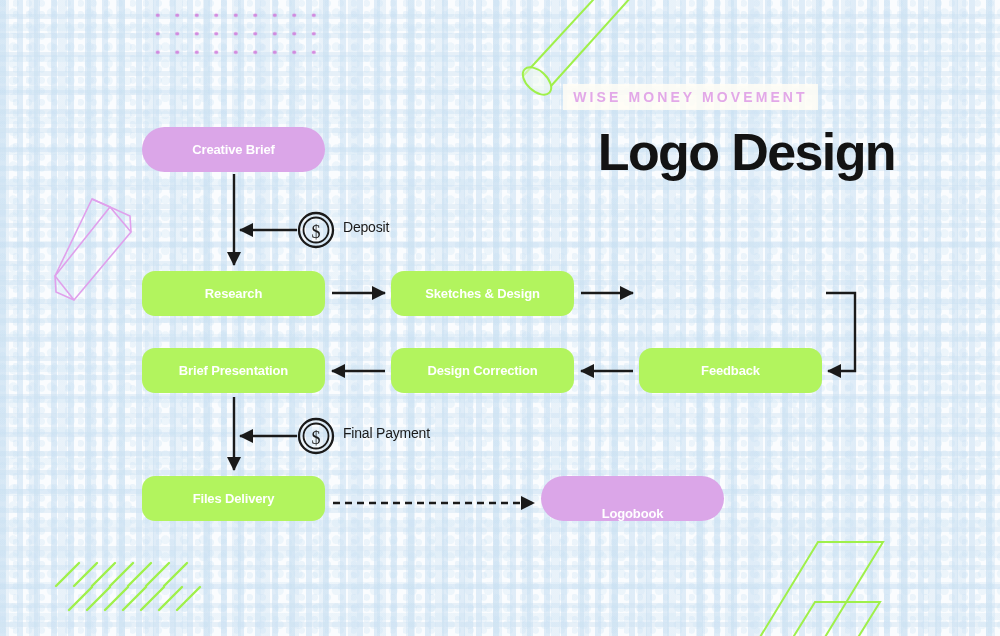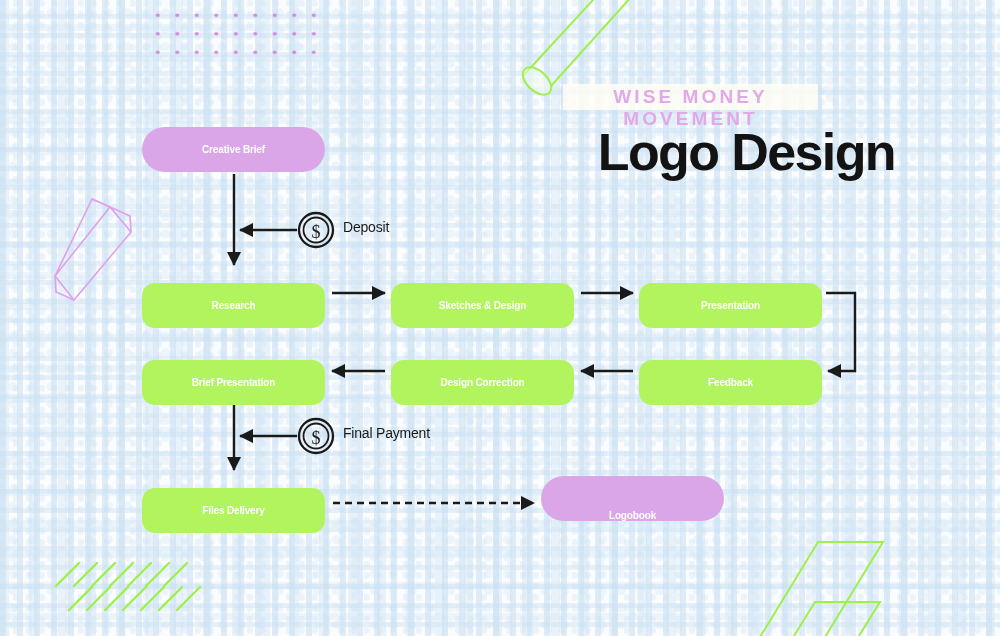--- a/index.html
+++ b/index.html
@@ -56,21 +56,21 @@
     position: absolute;
     left: 563px; top: 84px;
     width: 255px; height: 26px;
     background: rgba(255,253,245,0.85);
   }
   .tagline {
     position: absolute;
     left: 563px; top: 86px;
     width: 255px;
     text-align: center;
-    font-size: 19px;
+    font-size: 14px;
     font-weight: 700;
     letter-spacing: 3.1px;
     color: #e2a8e8;
     line-height: 22px;
   }
   .main-title {
     position: absolute;
     left: 395px; top: 112px;
     width: 500px;
     text-align: right;
@@ -83,29 +83,28 @@
   }
 
   
   .node {
     position: absolute;
     display: flex;
     align-items: center;
     justify-content: center;
     color: #ffffff;
     font-weight: 700;
-    font-size: 10px;
+    font-size: 13px;
     letter-spacing: -0.15px;
     box-sizing: border-box;
     text-align: center;
   }
   .node.green {
     background: #b2f45e;
     border-radius: 13px;
-    margin-top: 12px;
   }
   .node.purple {
     background: #dba6e8;
     border-radius: 30px;
   }
 
   
   .pay-label {
     position: absolute;
     color: #1a1a1a;
@@ -220,23 +219,20 @@
   </div>
 
   <div class="node green" style="left:142px; top:271px; width:183px; height:45px;">
     <span>Research</span>
   </div>
 
   <div class="node green" style="left:391px; top:271px; width:183px; height:45px;">
     <span>Sketches &amp; Design</span>
   </div>
 
-  <div class="node green" style="left:639px; top:271px; width:183px; height:45px;">
-    <span>Presentation</span>
-  </div>
 
   <div class="node green" style="left:142px; top:348px; width:183px; height:45px;">
     <span>Brief Presentation</span>
   </div>
 
   <div class="node green" style="left:391px; top:348px; width:183px; height:45px;">
     <span>Design Correction</span>
   </div>
 
   <div class="node green" style="left:639px; top:348px; width:183px; height:45px;">

